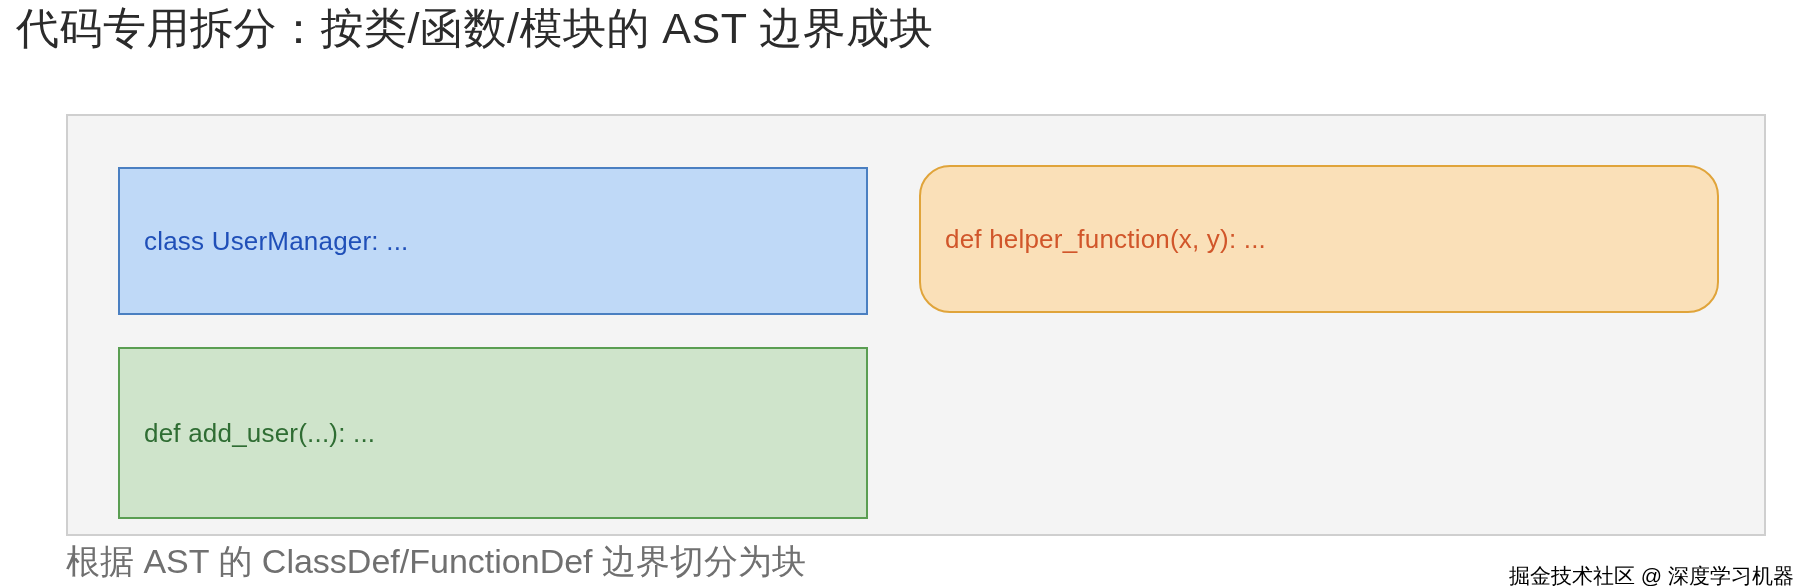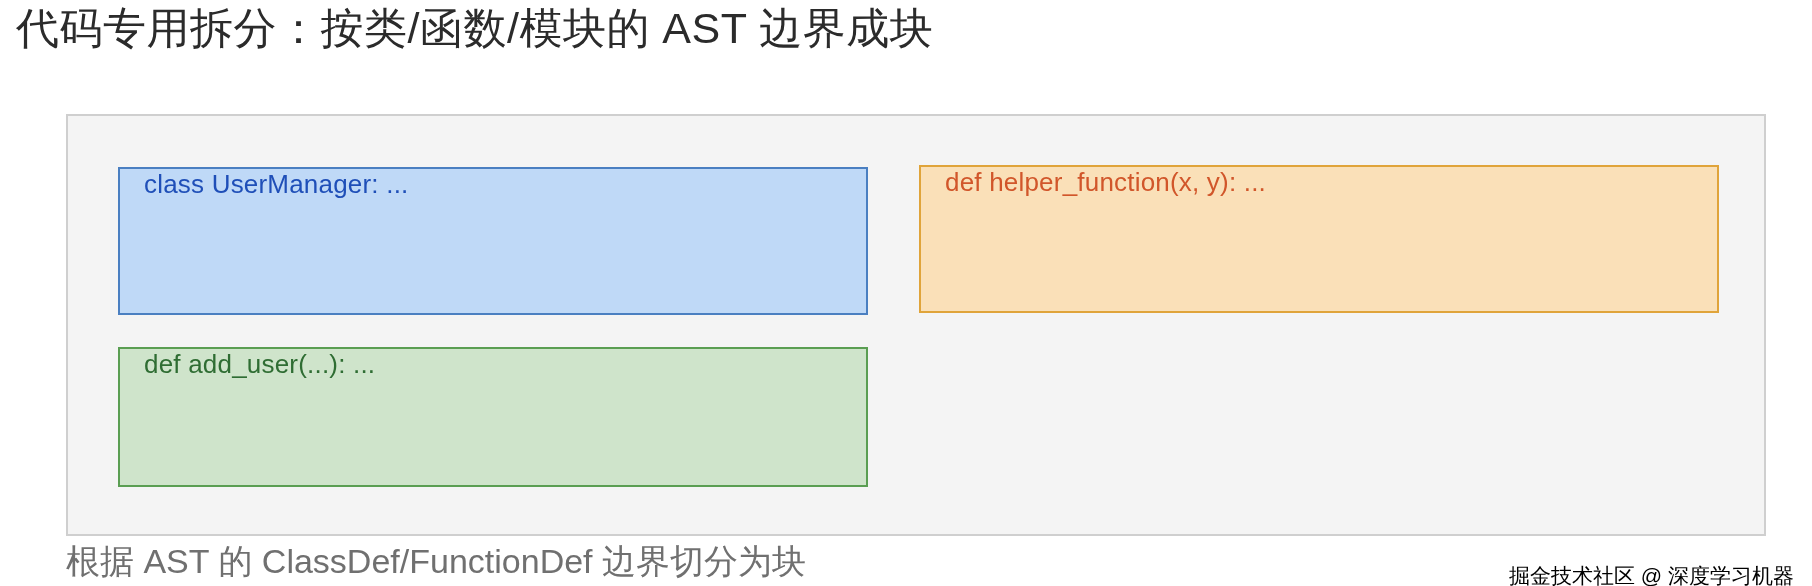--- a/index.html
+++ b/index.html
@@ -35,20 +35,21 @@
     height: 422px;
     background: #f4f4f4;
     border: 2px solid #cfcfcf;
     box-sizing: border-box;
   }
 
   .code-block {
     position: absolute;
     box-sizing: border-box;
     display: flex;
+    align-items: center;
     border-width: 2px;
     border-style: solid;
     font-size: 26px;
     letter-spacing: 0.2px;
     white-space: nowrap;
   }
   .code-block .block-label {
     padding-left: 24px;
   }
 
@@ -59,34 +60,35 @@
     height: 148px;
     background: #bfd9f7;
     border-color: #4a7fc1;
     color: #1f4fb8;
   }
 
   #block-def-add-user {
     left: 50px;
     top: 231px;
     width: 750px;
-    height: 140px;
+    height: 172px;
     background: #cfe4cb;
     border-color: #5a9e52;
     color: #2f6d33;
   }
 
   #block-def-helper-function {
     left: 851px;
     top: 49px;
     width: 800px;
     height: 148px;
     background: #fae0b8;
     border-color: #e0a43a;
     color: #d1562a;
+    border-radius: 31px;
   }
 
   #diagram-caption {
     position: absolute;
     left: 66px;
     top: 544px;
     font-size: 34px;
     line-height: 34px;
     color: #707070;
     white-space: nowrap;

